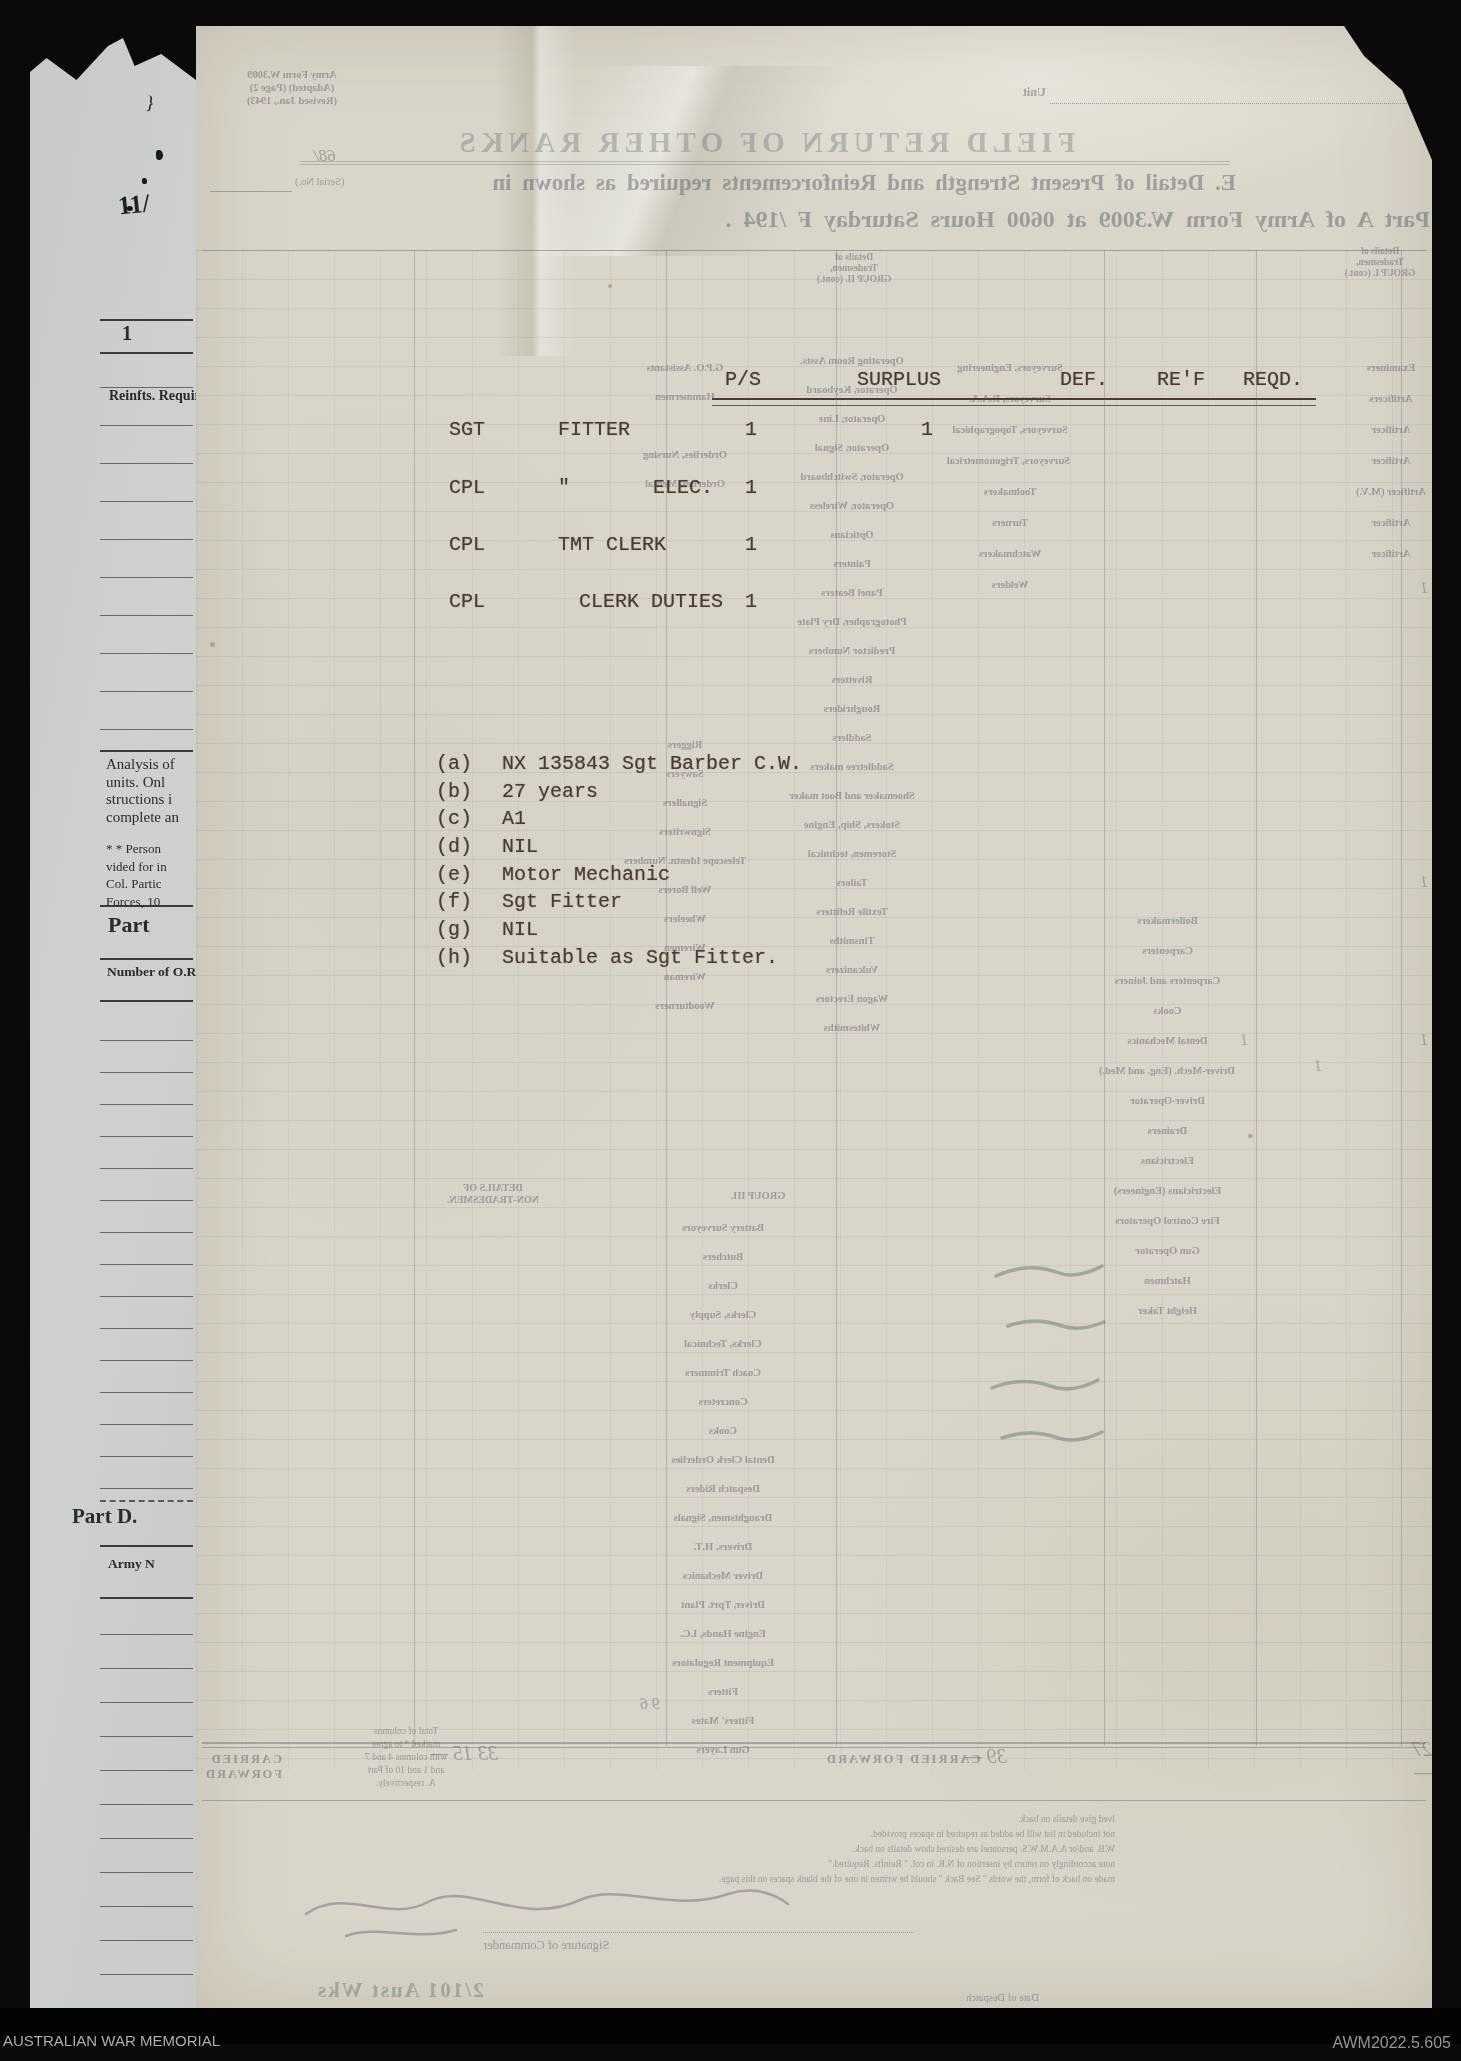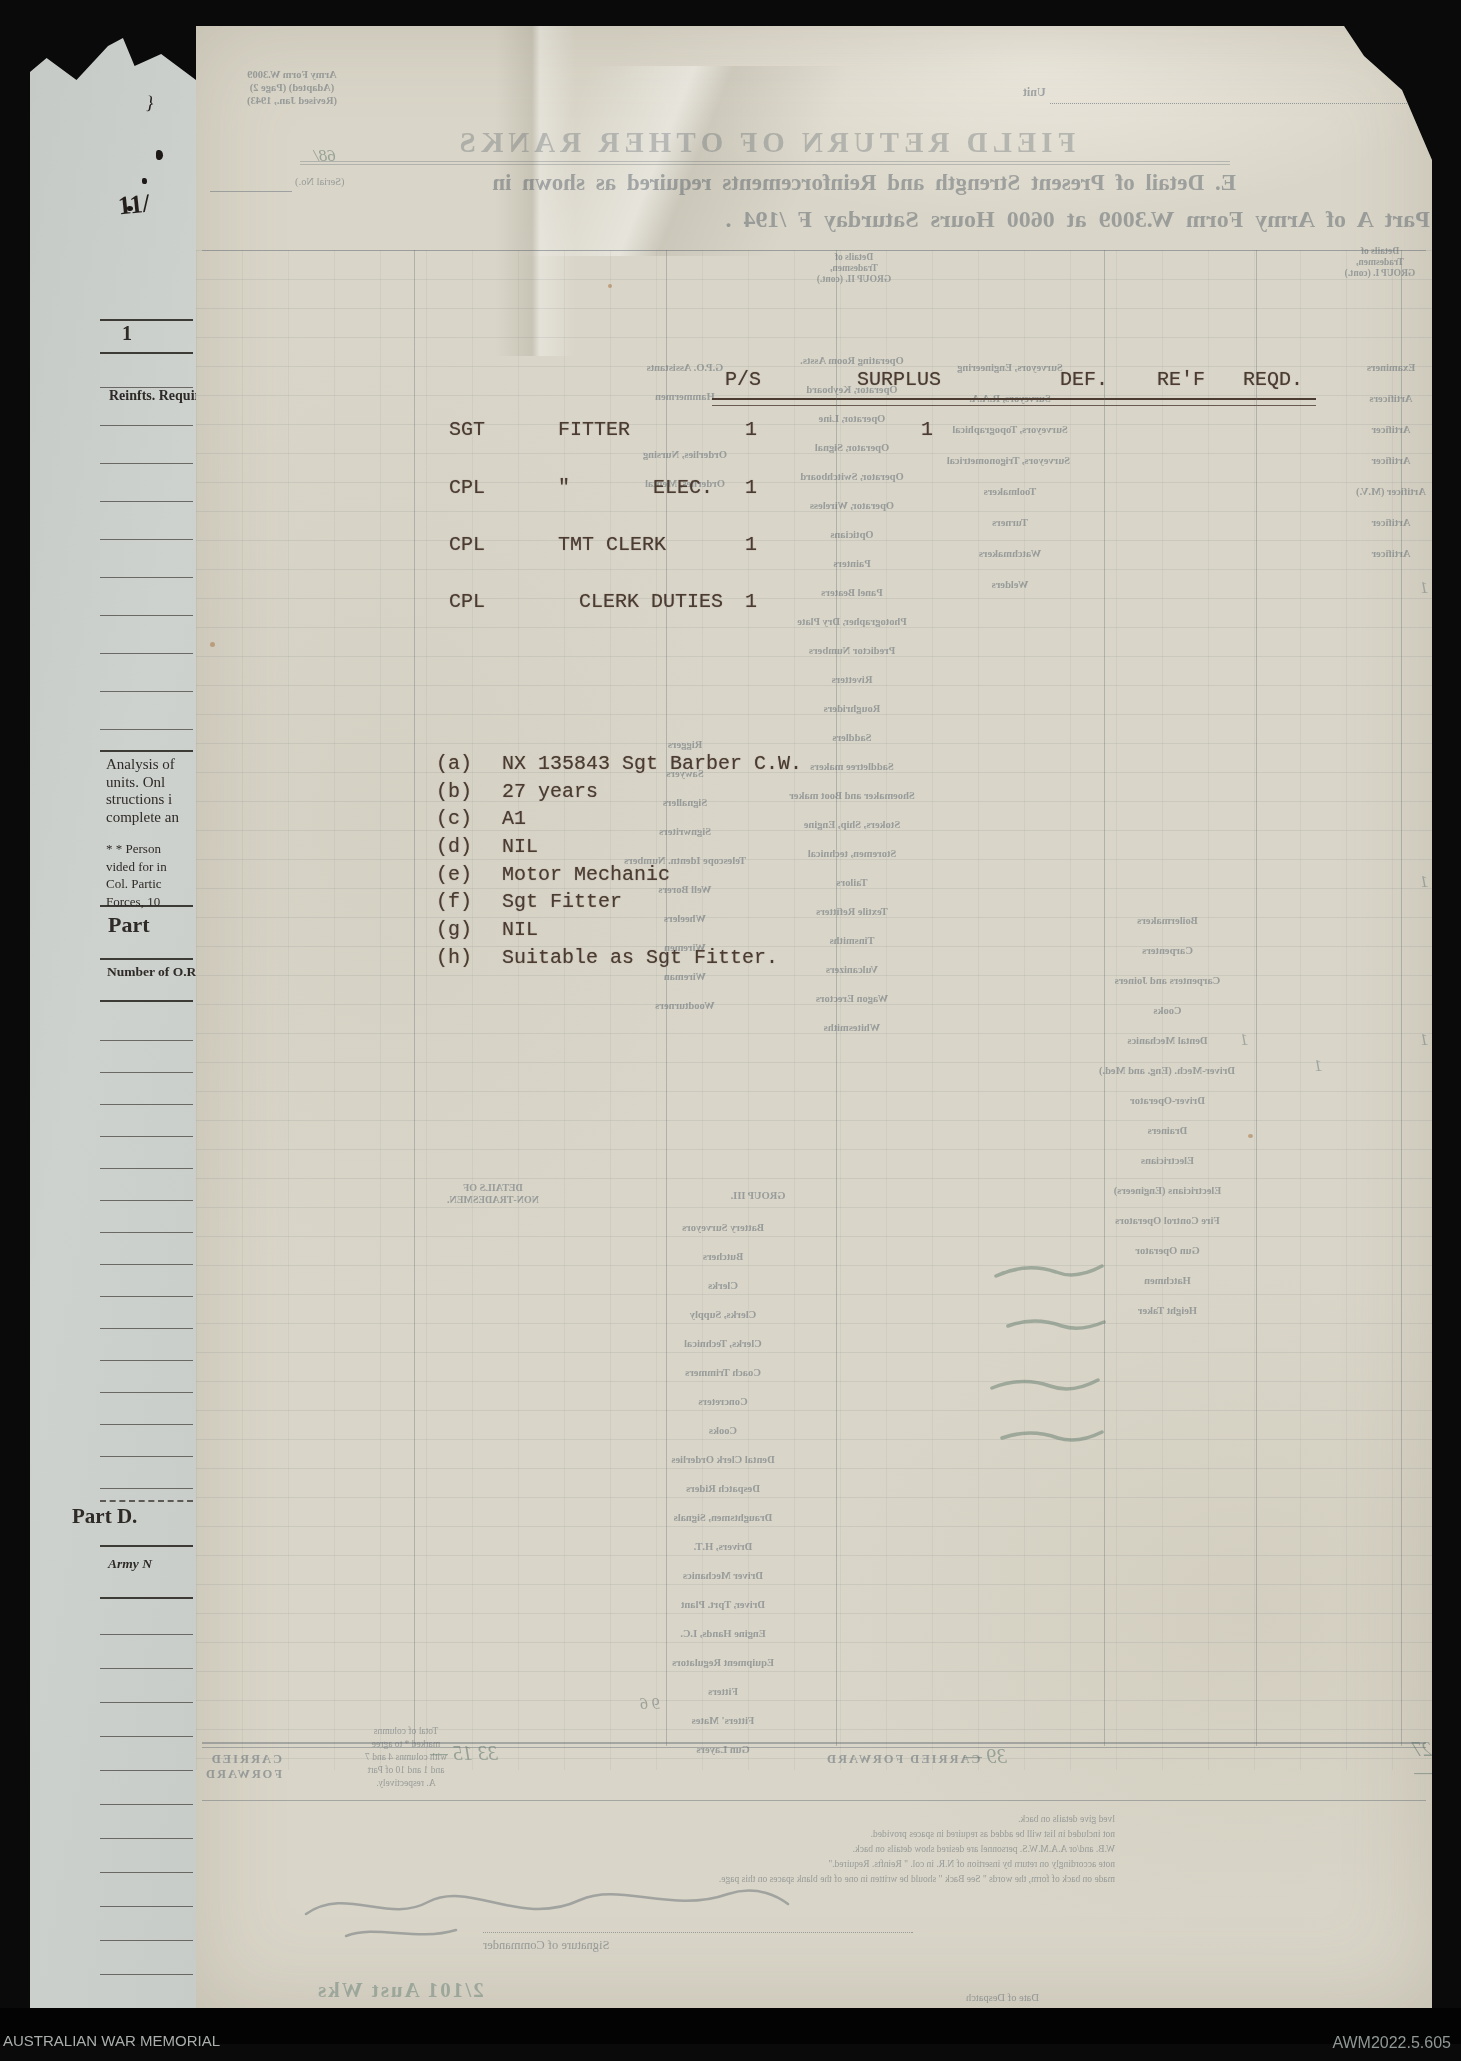--- a/index.html
+++ b/index.html
@@ -14,21 +14,21 @@
   .s-line.thick{border-top:2.5px solid #2e2a26;opacity:.9;}
   .s-line.dashed{border-top:2px dashed #3a3531;}
   .s-txt{position:absolute;color:#2e2a27;font-family:"Liberation Serif",serif;}
   #s-num{left:92px;top:284px;font-size:20px;font-weight:bold;}
   #s-reinfts{left:60px;top:348px;width:128px;text-align:right;font-size:14px;font-weight:bold;line-height:19px;}
   #s-analysis{left:76px;top:718px;font-size:15px;line-height:17.5px;}
   #s-person{left:76px;top:802px;font-size:13px;line-height:17.5px;}
   #s-part{left:78px;top:874px;font-size:22px;font-weight:bold;}
   #s-numberof{left:66px;top:925px;width:120px;text-align:center;font-size:13.5px;font-weight:bold;line-height:18px;}
   #s-partd{left:42px;top:1466px;font-size:21px;font-weight:bold;text-align:center;}
-  #s-army{left:78px;top:1518px;font-size:13.5px;font-weight:bold;font-style:italic;}
+  #s-army{left:78px;top:1518px;font-size:13.5px;font-weight:bold;}
   #s-mark11{left:88px;top:152px;font-size:26px;font-weight:bold;color:#241f1c;transform:rotate(-6deg);}
   .ink-dot{position:absolute;background:#1c1917;border-radius:40% 60% 55% 45%;}
   #s-brace{left:116px;top:54px;font-size:19px;color:#23201d;transform:rotate(9deg);position:absolute;}
 
   
   #page{position:absolute;left:196px;top:26px;width:1236px;height:1982px;
         background:
           radial-gradient(ellipse 700px 260px at 68% 2%, rgba(240,236,226,.8), transparent 60%),
           radial-gradient(ellipse 500px 700px at 15% 40%, rgba(208,204,190,.5), transparent 70%),
           radial-gradient(ellipse 600px 500px at 85% 80%, rgba(205,200,184,.5), transparent 70%),

